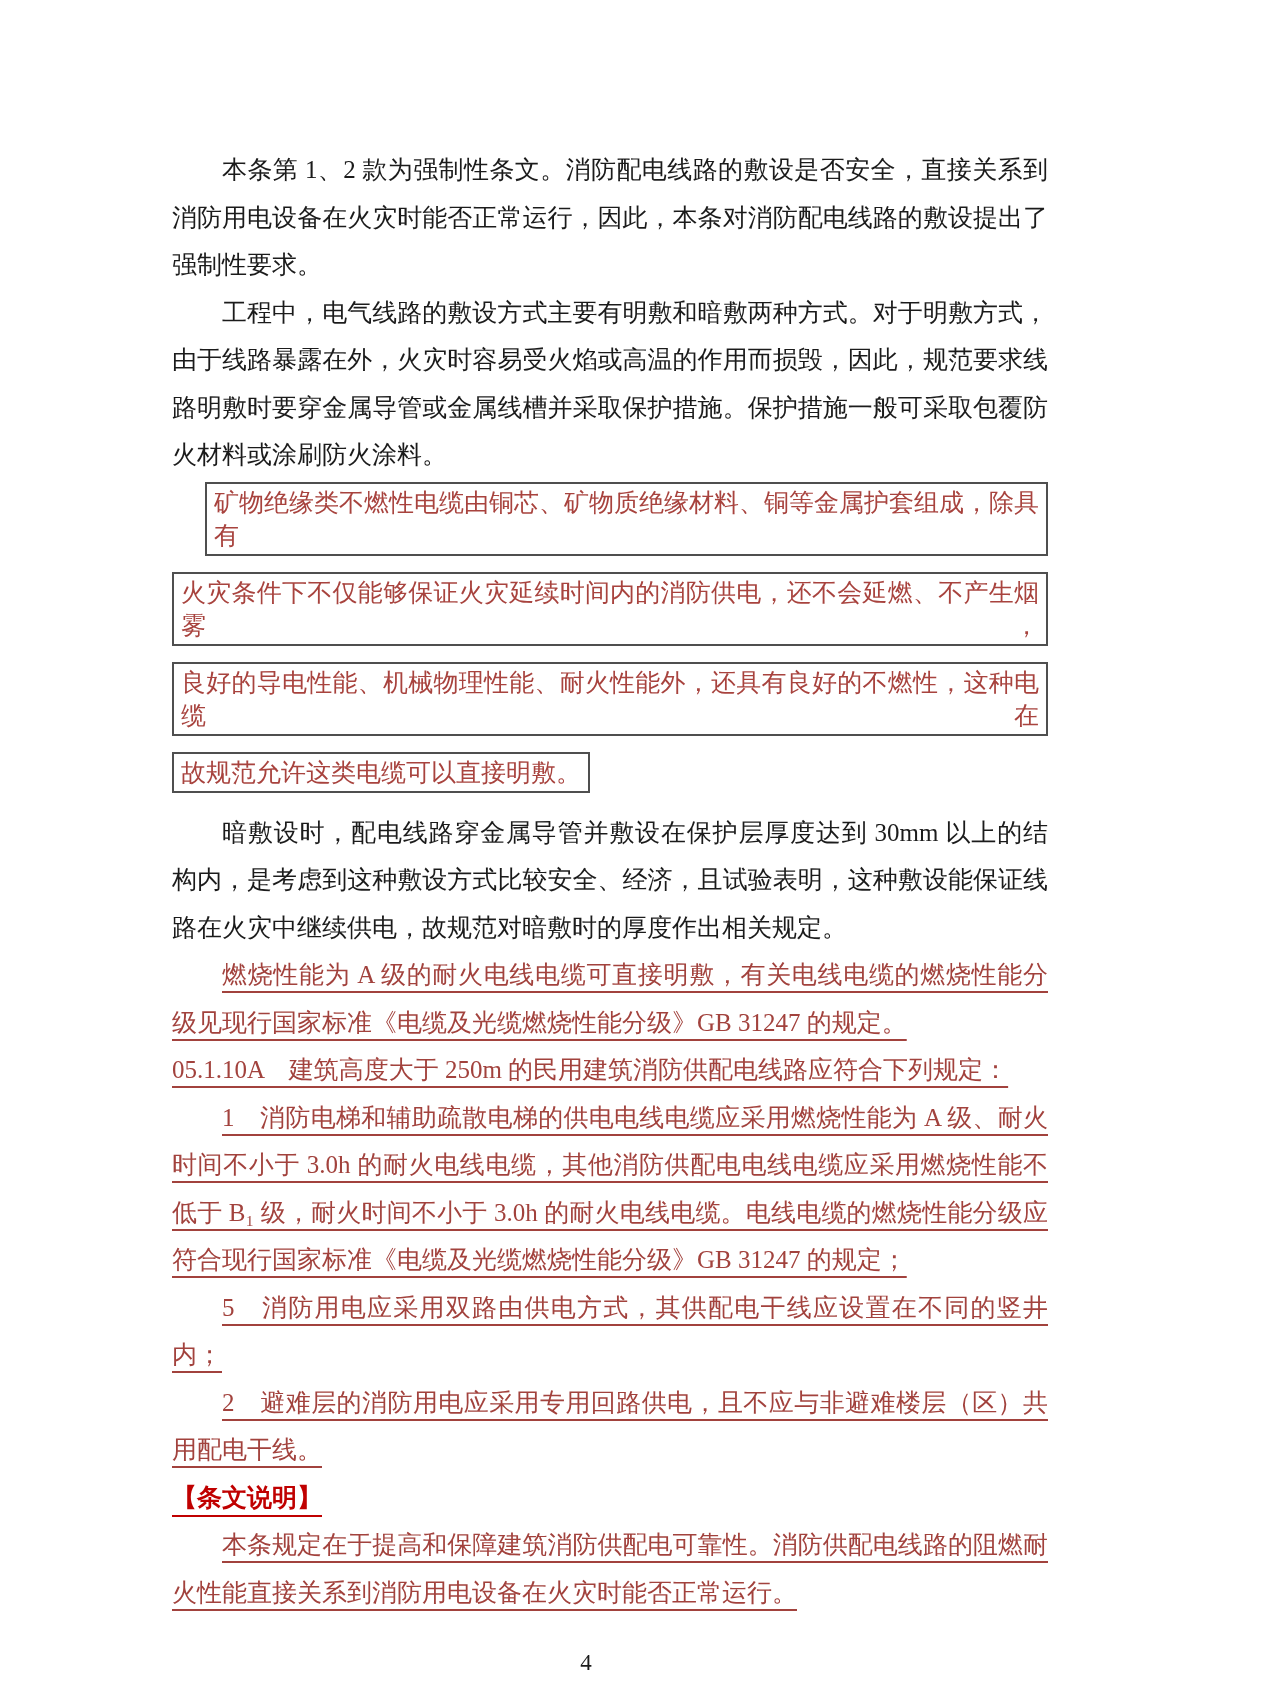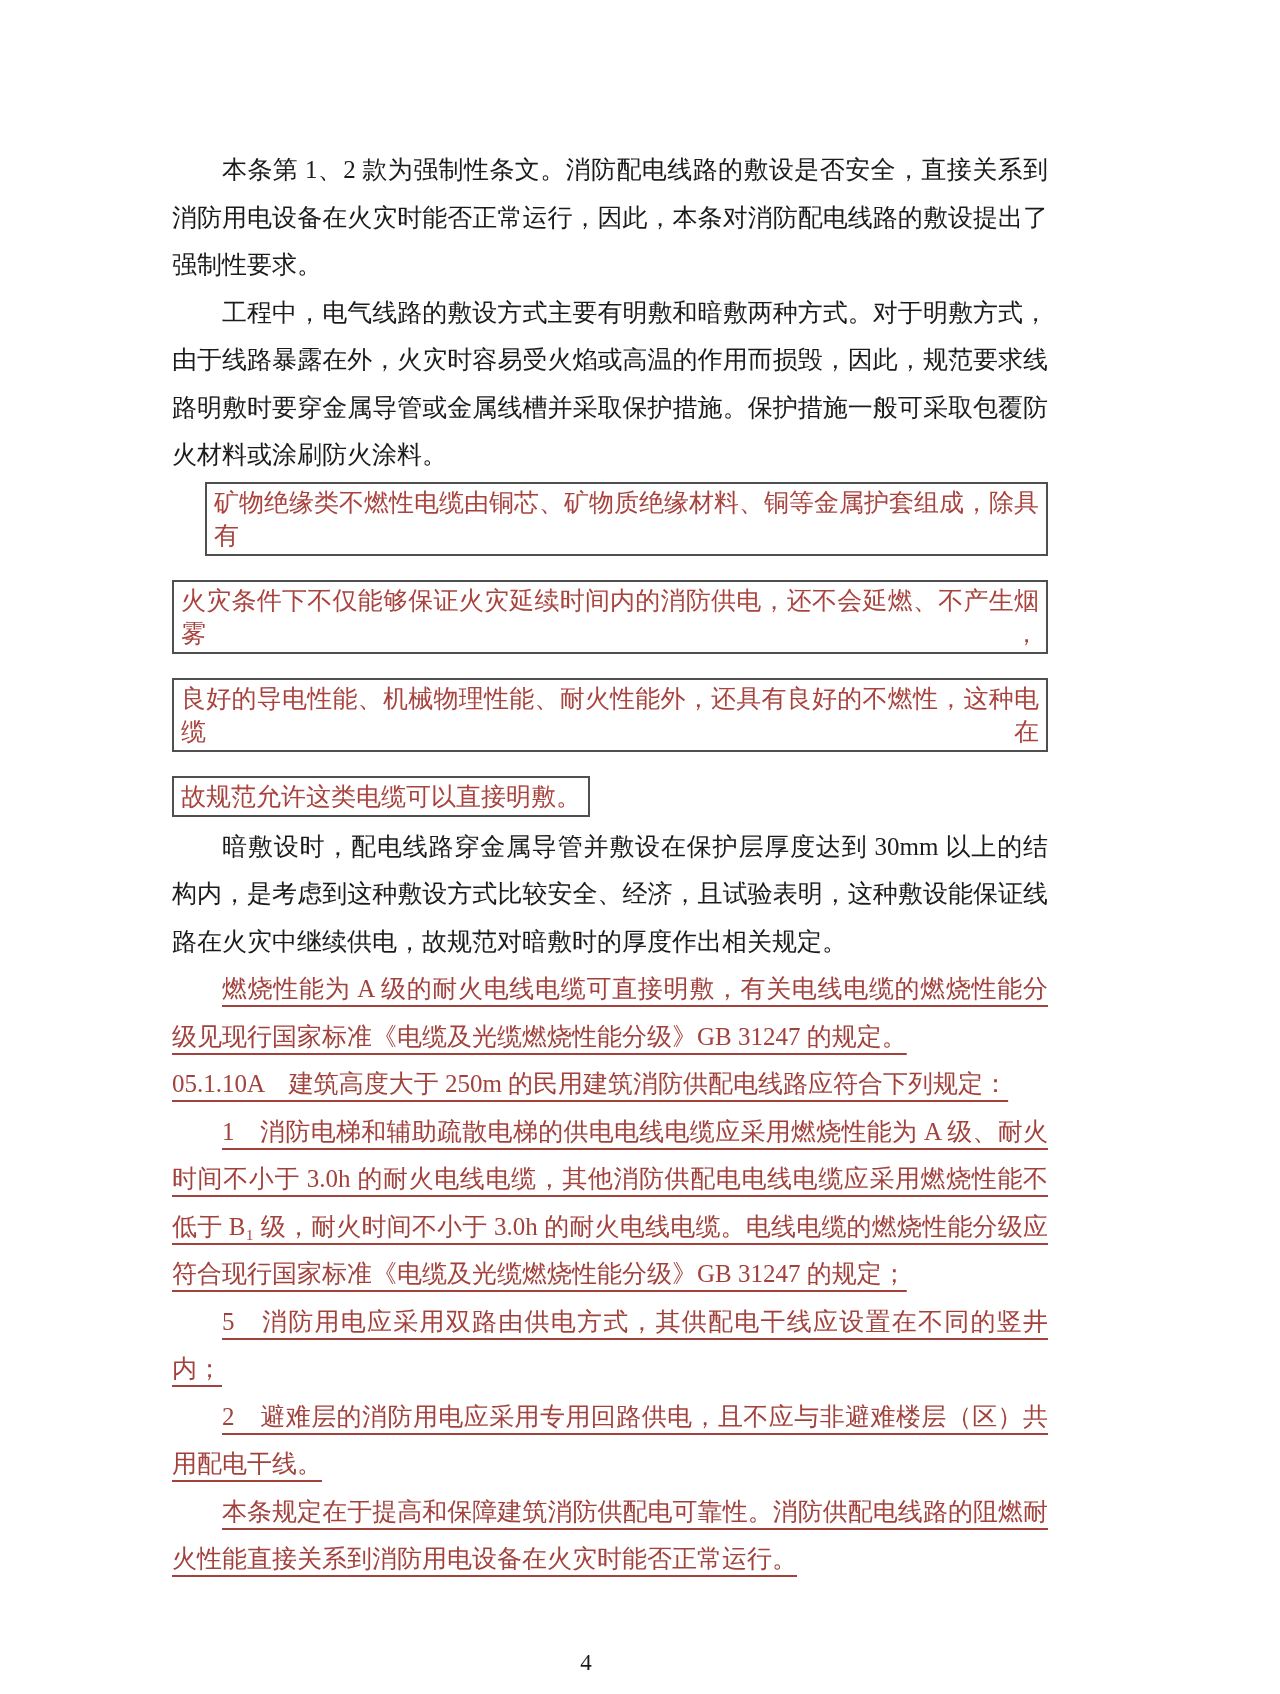--- a/index.html
+++ b/index.html
@@ -29,25 +29,25 @@
   }
   .clause { text-indent:0; }
   .boxes { margin:3px 0 4px 0; }
   .boxline {
     box-sizing:border-box;
     border:2px solid #4f4f4f;
     background:#ffffff;
     color:#a8433e;
     line-height:33px;
     padding:2px 7px;
-    margin-bottom:24px;
+    margin-bottom:16px;
   }
   .boxline.first { margin-left:33px; text-align-last:justify; }
   .boxline.fill  { text-align-last:justify; }
-  .boxline.last  { width:fit-content; margin-bottom:6px;padding-left:7px; }
+  .boxline.last  { width:fit-content; margin-bottom:16px;padding-left:7px; }
   .label {
     font-family:"Liberation Sans","DejaVu Sans",sans-serif;
     font-weight:bold;
     color:#c00000;
     text-decoration:underline;
     text-decoration-color:#c00000;
     text-decoration-thickness:2px;
     text-underline-offset:9px;
     text-align:left;
   }
@@ -76,18 +76,19 @@
     </div>
 
     <p class="ind">暗敷设时，配电线路穿金属导管并敷设在保护层厚度达到 30mm 以上的结构内，是考虑到这种敷设方式比较安全、经济，且试验表明，这种敷设能保证线路在火灾中继续供电，故规范对暗敷时的厚度作出相关规定。</p>
 
     <p class="red ind">燃烧性能为 A 级的耐火电线电缆可直接明敷，有关电线电缆的燃烧性能分级见现行国家标准《电缆及光缆燃烧性能分级》GB 31247 的规定。</p>
     <p class="red clause">05.1.10A　建筑高度大于 250m 的民用建筑消防供配电线路应符合下列规定：</p>
     <p class="red ind">1　消防电梯和辅助疏散电梯的供电电线电缆应采用燃烧性能为 A 级、耐火时间不小于 3.0h 的耐火电线电缆，其他消防供配电电线电缆应采用燃烧性能不低于 B₁ 级，耐火时间不小于 3.0h 的耐火电线电缆。电线电缆的燃烧性能分级应符合现行国家标准《电缆及光缆燃烧性能分级》GB 31247 的规定；</p>
     <p class="red ind">5　消防用电应采用双路由供电方式，其供配电干线应设置在不同的竖井内；</p>
     <p class="red ind">2　避难层的消防用电应采用专用回路供电，且不应与非避难楼层（区）共用配电干线。</p>
 
+    <p class="red label">【条文说明】</p>
     <p class="red ind">本条规定在于提高和保障建筑消防供配电可靠性。消防供配电线路的阻燃耐火性能直接关系到消防用电设备在火灾时能否正常运行。</p>
 
   </div>
 
   <div class="pageno">4</div>
 </div>
 
 </body></html>

